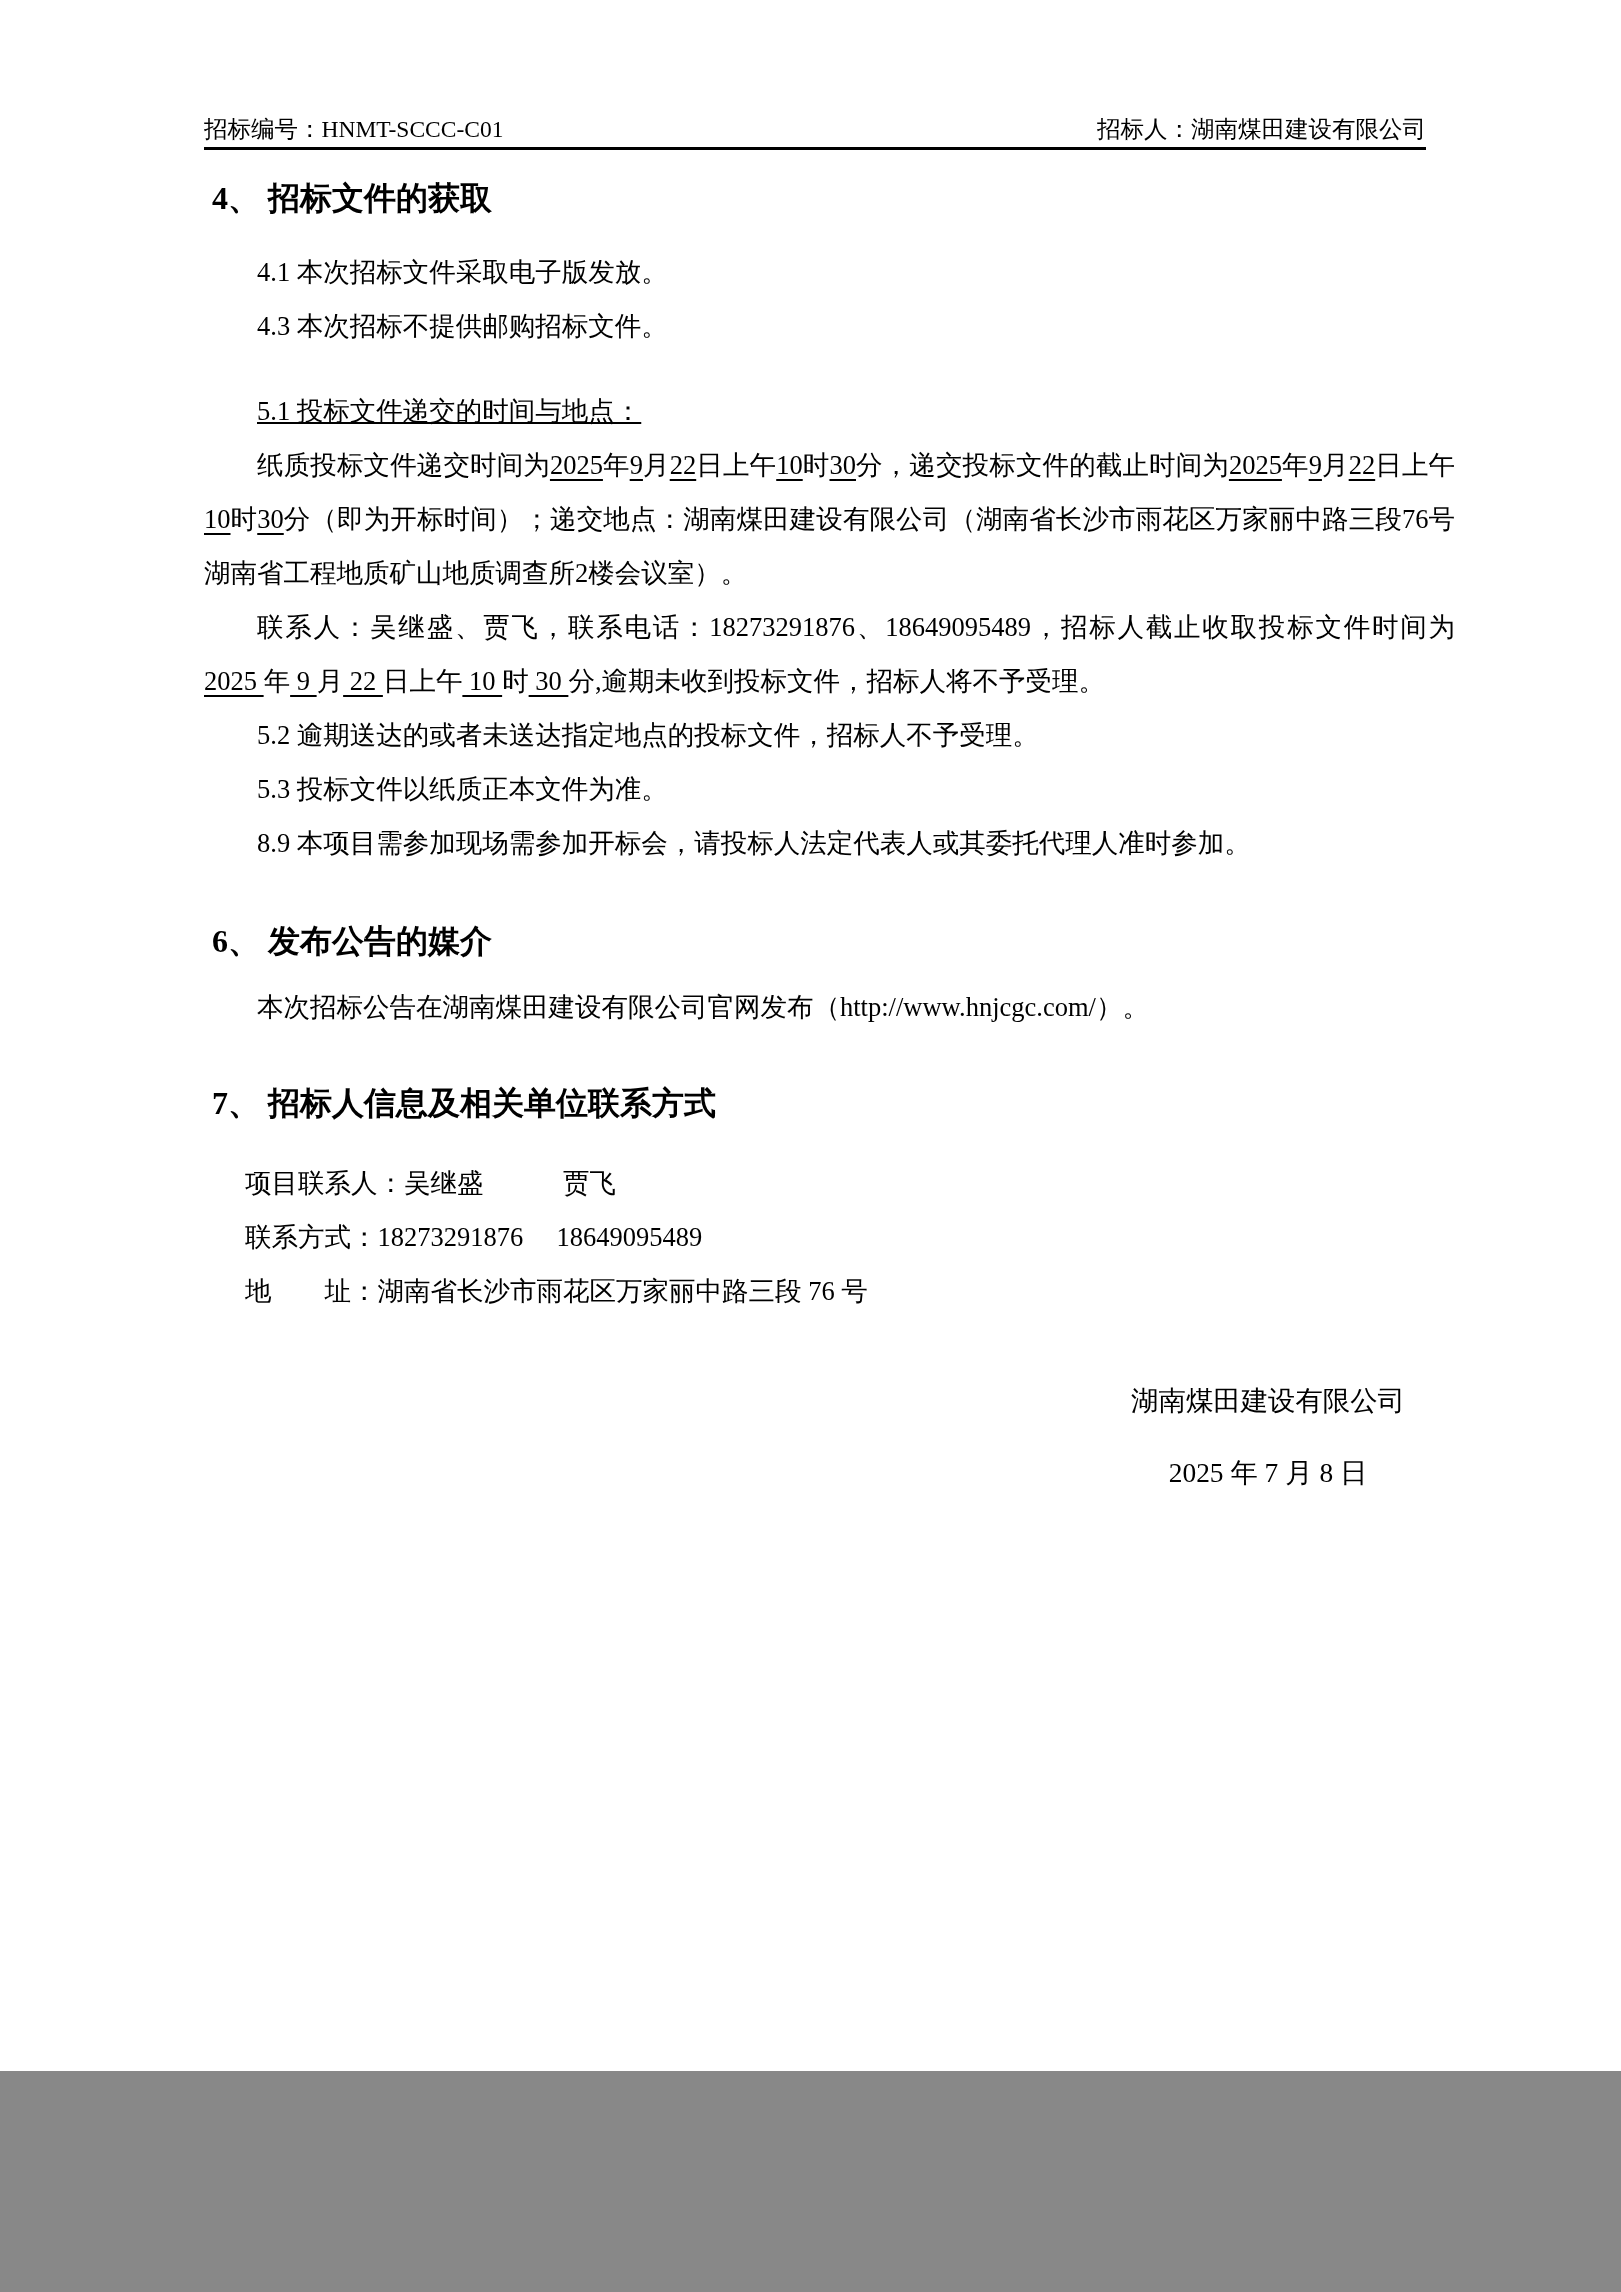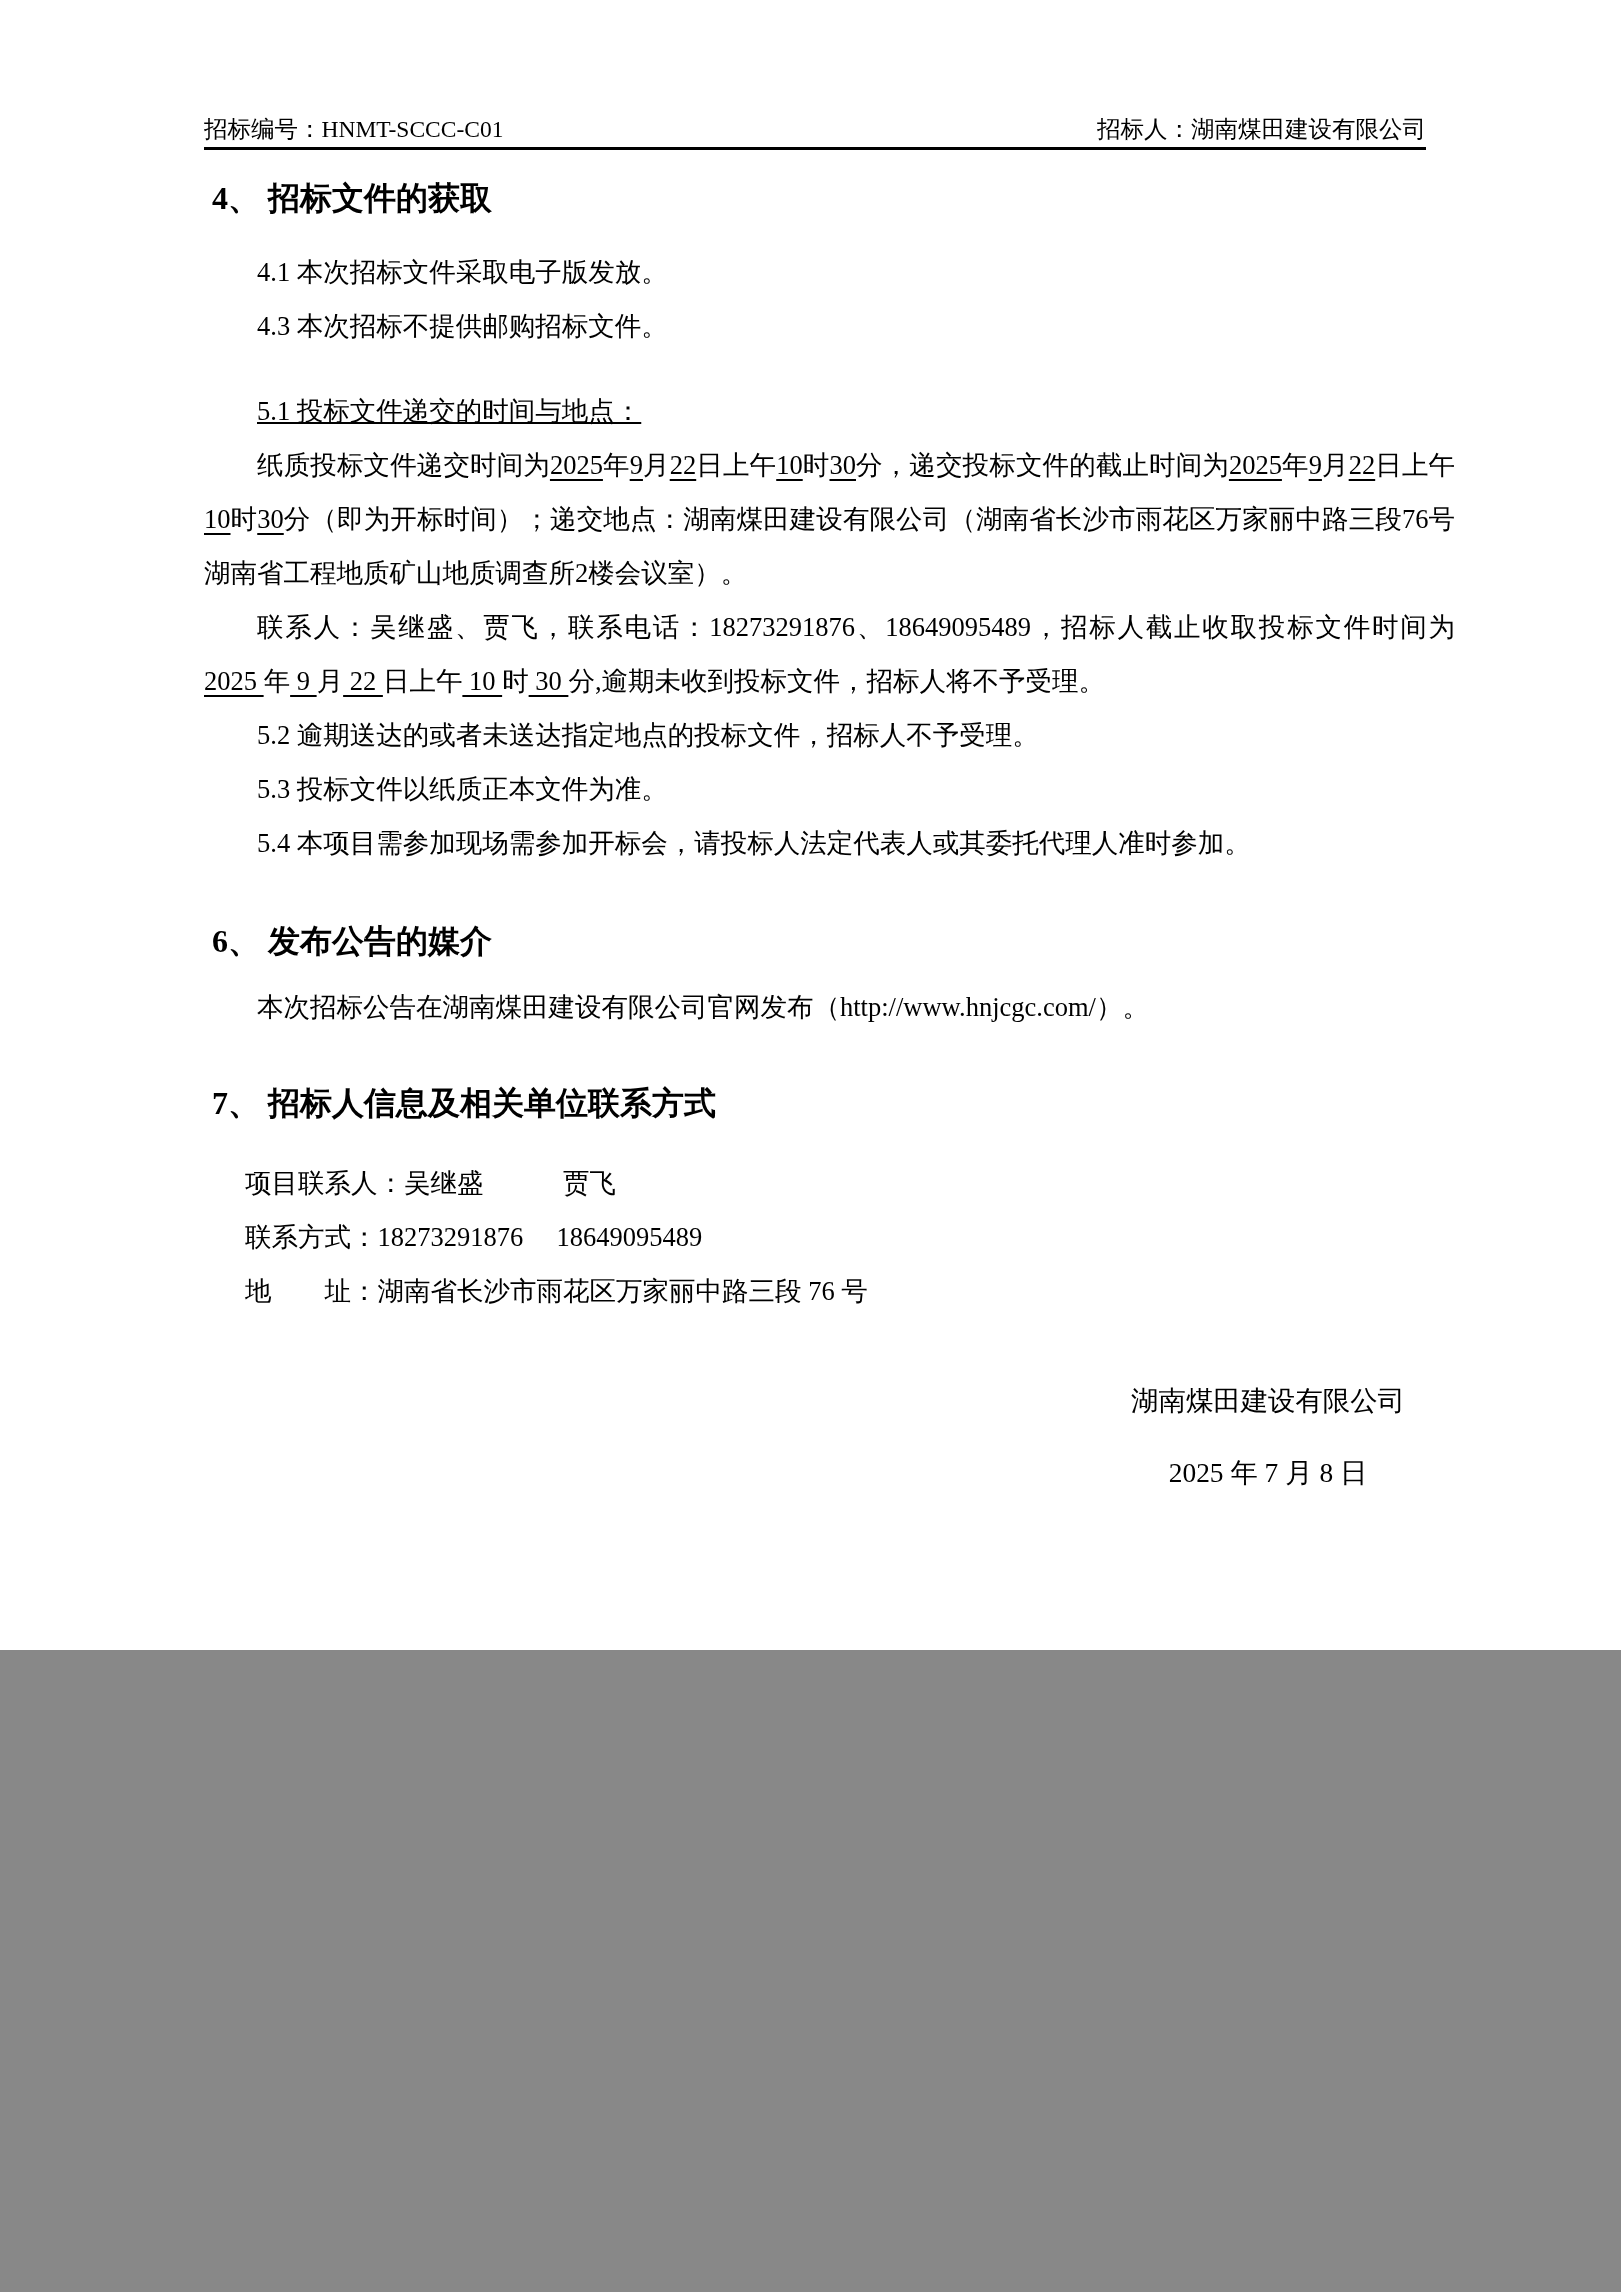--- a/index.html
+++ b/index.html
@@ -1,18 +1,18 @@
 <!DOCTYPE html>
 <html lang="zh"><head>
 <meta charset="utf-8">
 <style>
   html,body{margin:0;padding:0;background:#888;}
   .page{
     position:relative;
-    width:1621px;height:1650px;
+    width:1621px;height:2071px;
     margin:0 auto;
     background:#ffffff;
     color:#000000;
     font-family:"Liberation Serif","DejaVu Serif",serif;
     box-sizing:border-box;
     padding:116px 166px 0 204px;
     overflow:hidden;
   }
   .doc-header{
     display:flex;justify-content:space-between;align-items:baseline;
@@ -59,21 +59,21 @@
 
   <h2 class="sec-title t4">4、 招标文件的获取</h2>
   <p class="para ind m4">4.1 本次招标文件采取电子版发放。</p>
   <p class="para ind">4.3 本次招标不提供邮购招标文件。</p>
 
   <p class="para ind m5">5.1 投标文件递交的时间与地点：</p>
   <p class="para ind"><span>纸质投标文件递交时间为</span><span class="u">2025</span><span>年</span><span class="u">9</span><span>月</span><span class="u">22</span><span>日上午</span><span class="u">10</span><span>时</span><span class="u">30</span><span>分，递交投标文件的截止时间为</span><span class="u">2025</span><span>年</span><span class="u">9</span><span>月</span><span class="u">22</span><span>日上午</span><span class="u">10</span><span>时</span><span class="u">30</span><span>分（即为开标时间）；递交地点：湖南煤田建设有限公司（湖南省长沙市雨花区万家丽中路三段76号湖南省工程地质矿山地质调查所2楼会议室）。</span></p>
   <p class="para ind"><span>联系人：吴继盛、贾飞，联系电话：18273291876、18649095489，招标人截止收取投标文件时间为</span><span class="u"> 2025 </span><span>年</span><span class="u"> 9 </span><span>月</span><span class="u"> 22 </span><span>日上午</span><span class="u"> 10 </span><span>时</span><span class="u"> 30 </span><span>分,逾期未收到投标文件，招标人将不予受理。</span></p>
   <p class="para ind">5.2 逾期送达的或者未送达指定地点的投标文件，招标人不予受理。</p>
   <p class="para ind">5.3 投标文件以纸质正本文件为准。</p>
-  <p class="para ind">5.4 本项目需参加现场需参加开标会，请投标人法定代表人或其委托代理人准时参加。</p>
+  <p class="para ind">8.9 本项目需参加现场需参加开标会，请投标人法定代表人或其委托代理人准时参加。</p>
 
   <h2 class="sec-title t6">6、 发布公告的媒介</h2>
   <p class="para ind m6">本次招标公告在湖南煤田建设有限公司官网发布（http://www.hnjcgc.com/）。</p>
 
   <h2 class="sec-title t7">7、 招标人信息及相关单位联系方式</h2>
   <p class="para ind7 m7">项目联系人：吴继盛　　　贾飞</p>
   <p class="para ind7">联系方式：18273291876　 18649095489</p>
   <p class="para ind7">地　　址：湖南省长沙市雨花区万家丽中路三段 76 号</p>
 
   <div class="sig-wrap">

